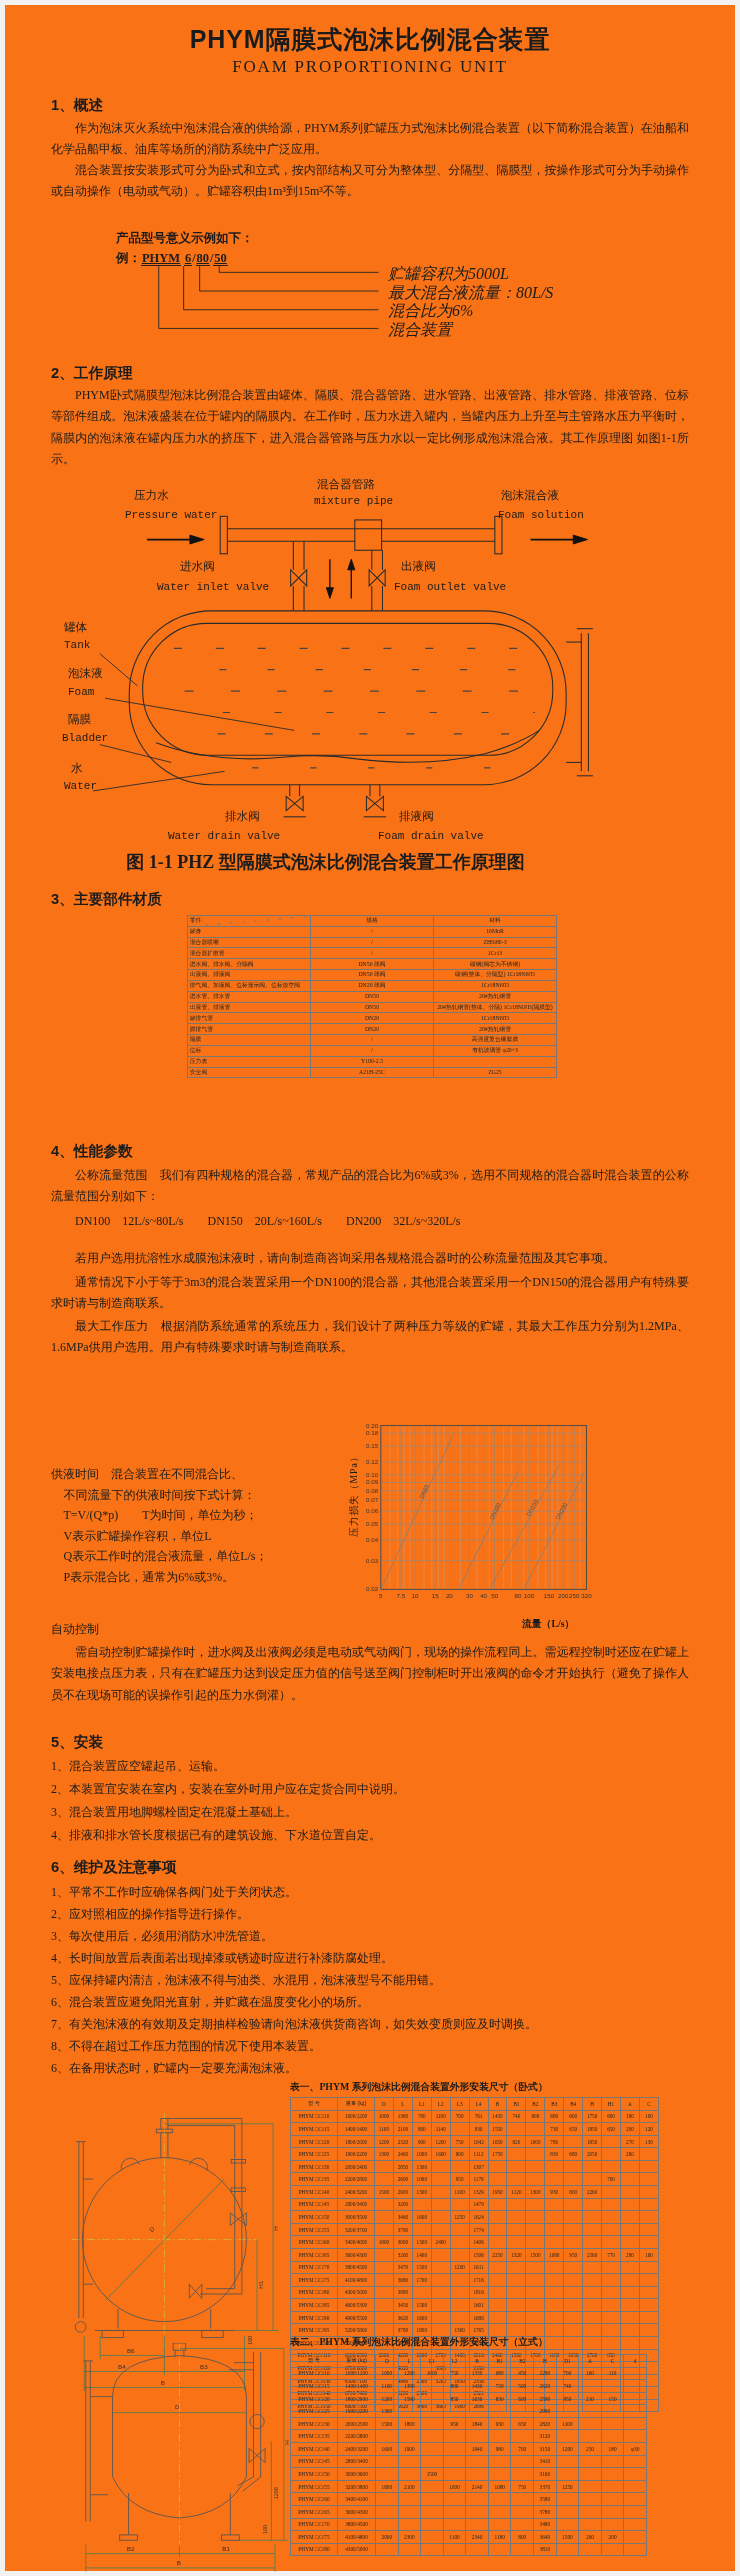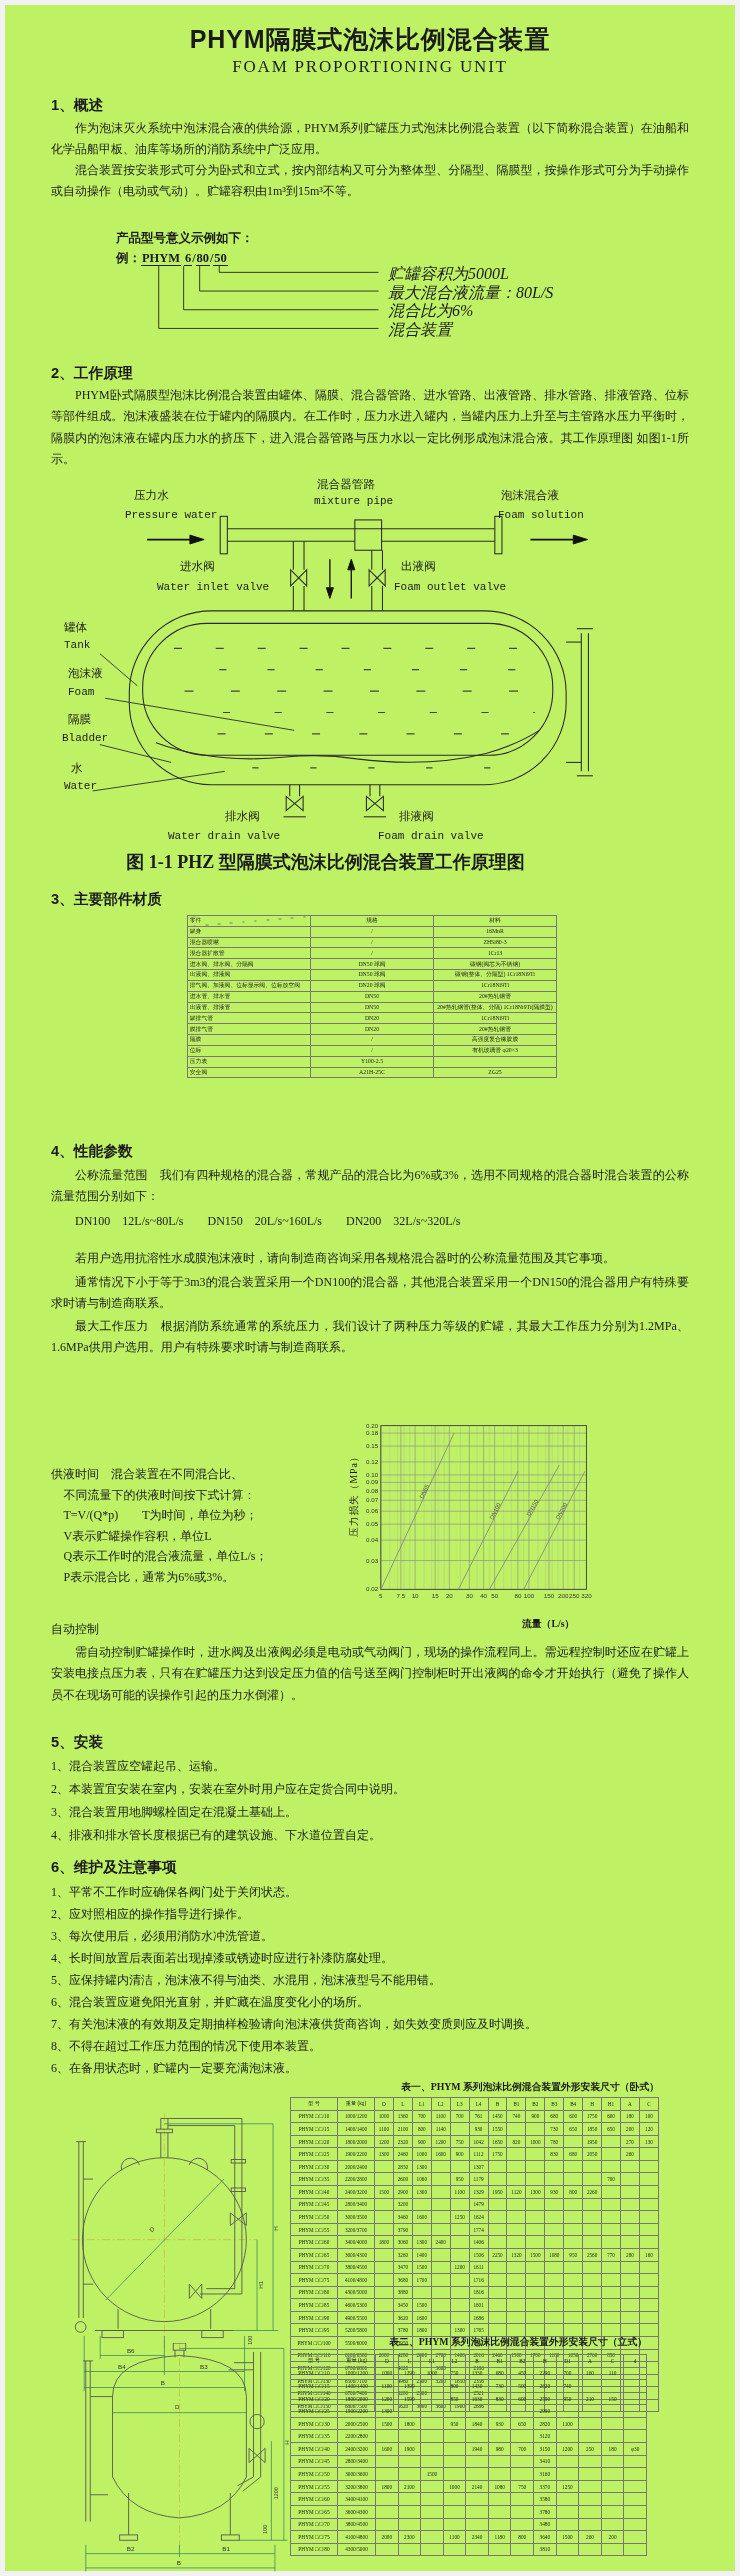--- a/index.html
+++ b/index.html
@@ -1,32 +1,32 @@
 <!DOCTYPE html>
 <html style="font-size:14.3px"><head>
 <meta charset="utf-8">
 <style>
   html,body{margin:0;padding:0;background:#ededed;}
-  .page{position:relative;width:740px;height:2576px;margin:0 auto;background:#bef264;
+  .page{position:relative;width:740px;height:2576px;margin:0 auto;background:#f97316;
         outline:5.3px solid #f2f2f2;outline-offset:-5.3px;overflow:hidden;
         font-family:"Liberation Serif","DejaVu Serif",serif;color:#1b1b1b;}
   .abs{position:absolute;}
   .doc-title{width:740px;text-align:center;font-family:"Liberation Sans","DejaVu Sans",sans-serif;
              font-weight:bold;font-size:25px;letter-spacing:0.9px;}
   .doc-subtitle{width:740px;text-align:center;font-size:17px;letter-spacing:1.8px;}
   .h{font-family:Liberation Sans, sans-serif;font-weight:bold;font-size:14.7px;}
   .p{font-size:12px;line-height:21.4px;width:638px;text-align:justify;text-indent:2em;}
   .bold{font-weight:bold;}
   .mono-ex{font-weight:bold;font-size:12.5px;}
-  .useg{border-bottom:0.9px solid #222;padding:0 0.9px;}
+  .useg{border-bottom:0.9px solid #222;padding:0 0.9px;text-decoration:underline;}
   .mlabel{position:absolute;font-size:16px;white-space:nowrap;font-style:italic;}
   .flab{position:absolute;font-size:11.6px;white-space:nowrap;}
   .flab-en{font-family:"Liberation Mono","DejaVu Sans Mono",monospace;font-size:11px;}
   .fig-caption{font-weight:bold;font-size:18px;text-align:center;width:499px;}
-  .tbl-title{font-size:9.8px;font-weight:bold;text-align:right;}
+  .tbl-title{font-size:9.8px;font-weight:bold;text-align:left;}
   table{border-collapse:collapse;table-layout:fixed;}
   td,th{border:0.9px solid #777;color:#222;font-weight:normal;overflow:hidden;}
   #materials-table{width:370px;font-size:5.8px;}
   #materials-table td,#materials-table th{padding:1.3px 1.8px;text-align:center;line-height:1.25;}
   #materials-table td:first-child{text-align:left;}
   #materials-table th.diag{background:linear-gradient(to bottom right,transparent 49.5%,#777 49.5%,#777 50.5%,transparent 50.5%);text-align:left;}
   #table1{width:369px;font-size:5.2px;}
   #table2{width:357px;font-size:5.3px;}
   #table1 td,#table1 th,#table2 td,#table2 th{padding:0.9px 0;text-align:center;white-space:nowrap;height:9.8px;}
   #table1 th:nth-child(1){width:46px}#table1 th:nth-child(2){width:36px}

